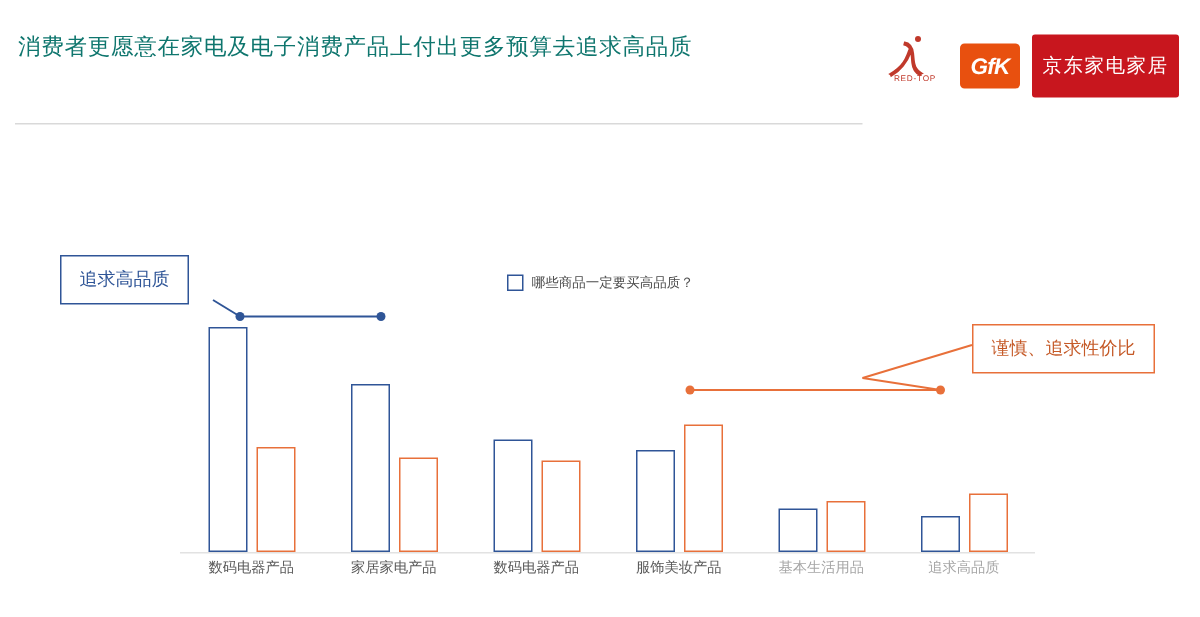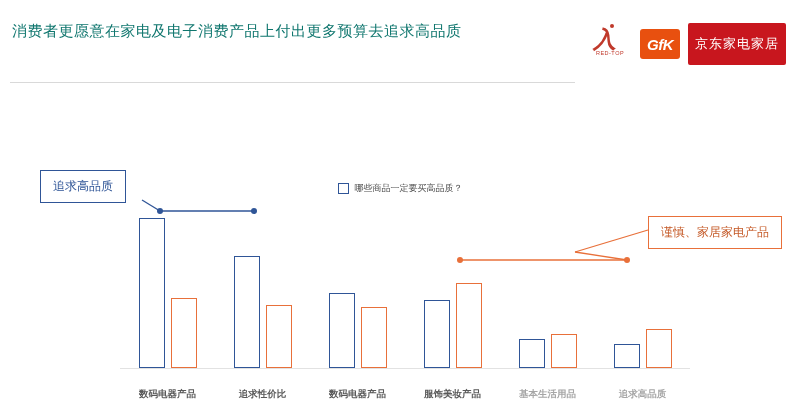--- a/index.html
+++ b/index.html
@@ -55,22 +55,22 @@
   .plot{position:absolute;left:120px;top:78px;width:570px;height:170px;}
   .axis{position:absolute;left:120px;top:248px;width:570px;height:1px;background:#e2e2e2;}
 
   .group{position:absolute;bottom:0;display:flex;align-items:flex-end;gap:6px;}
   .bar{width:26px;box-sizing:border-box;}
   .bar.blue{border:1.7px solid #2f5597;background:#ffffff;}
   .bar.orange{border:1.7px solid #e8703a;background:#ffffff;}
 
   .cats{position:absolute;left:120px;top:252px;width:570px;height:20px;}
   .cat{
-    position:absolute;top:16px;text-align:center;font-size:9.5px;color:#595959;
-    white-space:nowrap;transform:translateX(-50%);font-weight:bold;
+    position:absolute;top:0;text-align:center;font-size:9.5px;color:#595959;
+    white-space:nowrap;transform:translateX(-50%);
   }
   .cat.dim{color:#a6a6a6;}
 
   
   .callout{
     position:absolute;border:1.4px solid #2f5597;background:#fff;color:#2f5597;
     font-size:12px;padding:7px 12px;white-space:nowrap;
   }
   .callout.orange{border-color:#e8703a;color:#c55a28;}
   svg.lines{position:absolute;left:0;top:0;width:800px;height:411px;pointer-events:none;}
@@ -122,21 +122,21 @@
         <div class="bar orange" title="哪些商品可以节省开支: 20" style="height: 34px;"></div>
       </div>
       <div class="group" style="left: 493.5px; height: 170px;">
         <div class="bar blue" title="哪些商品一定要买高品质？: 14" style="height: 24px;"></div>
         <div class="bar orange" title="哪些商品可以节省开支: 23" style="height: 39px;"></div>
       </div>
     </div>
   <div class="axis"></div>
   <div class="cats" id="cats">
       <div class="cat" style="left: 47.5px;">数码电器产品</div>
-      <div class="cat" style="left: 142.5px;">追求性价比</div>
+      <div class="cat" style="left: 142.5px;">家居家电产品</div>
       <div class="cat" style="left: 237.5px;">数码电器产品</div>
       <div class="cat" style="left: 332.5px;">服饰美妆产品</div>
       <div class="cat dim" style="left: 427.5px;">基本生活用品</div>
       <div class="cat dim" style="left: 522.5px;">追求高品质</div>
     </div>
 </div>
 
 <svg class="lines">
   <line x1="142" y1="200" x2="160" y2="211" stroke="#2f5597" stroke-width="1.3"></line>
   <line x1="160" y1="211" x2="254" y2="211" stroke="#2f5597" stroke-width="1.3"></line>
@@ -144,13 +144,13 @@
   <circle cx="254" cy="211" r="3" fill="#2f5597"></circle>
 
   <line x1="648" y1="230" x2="575" y2="252" stroke="#e8703a" stroke-width="1.3"></line>
   <line x1="575" y1="252" x2="627" y2="260" stroke="#e8703a" stroke-width="1.3"></line>
   <line x1="460" y1="260" x2="627" y2="260" stroke="#e8703a" stroke-width="1.3"></line>
   <circle cx="460" cy="260" r="3" fill="#e8703a"></circle>
   <circle cx="627" cy="260" r="3" fill="#e8703a"></circle>
 </svg>
 
 <div class="callout" style="left:40px;top:170px;">追求高品质</div>
-<div class="callout orange" style="left:648px;top:216px;">谨慎、家居家电产品</div>
+<div class="callout orange" style="left:648px;top:216px;">谨慎、追求性价比</div>
 
 </body></html>

